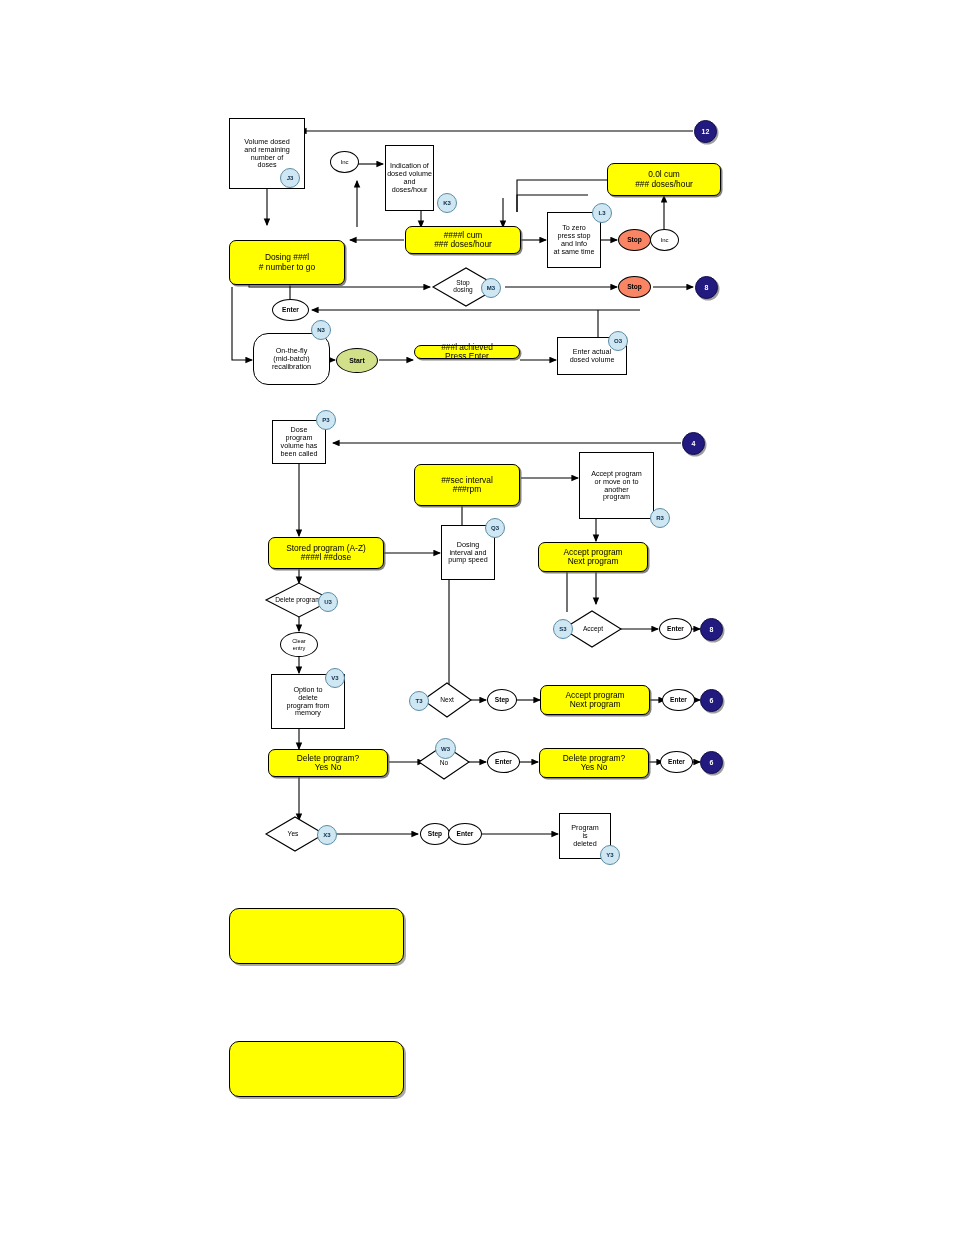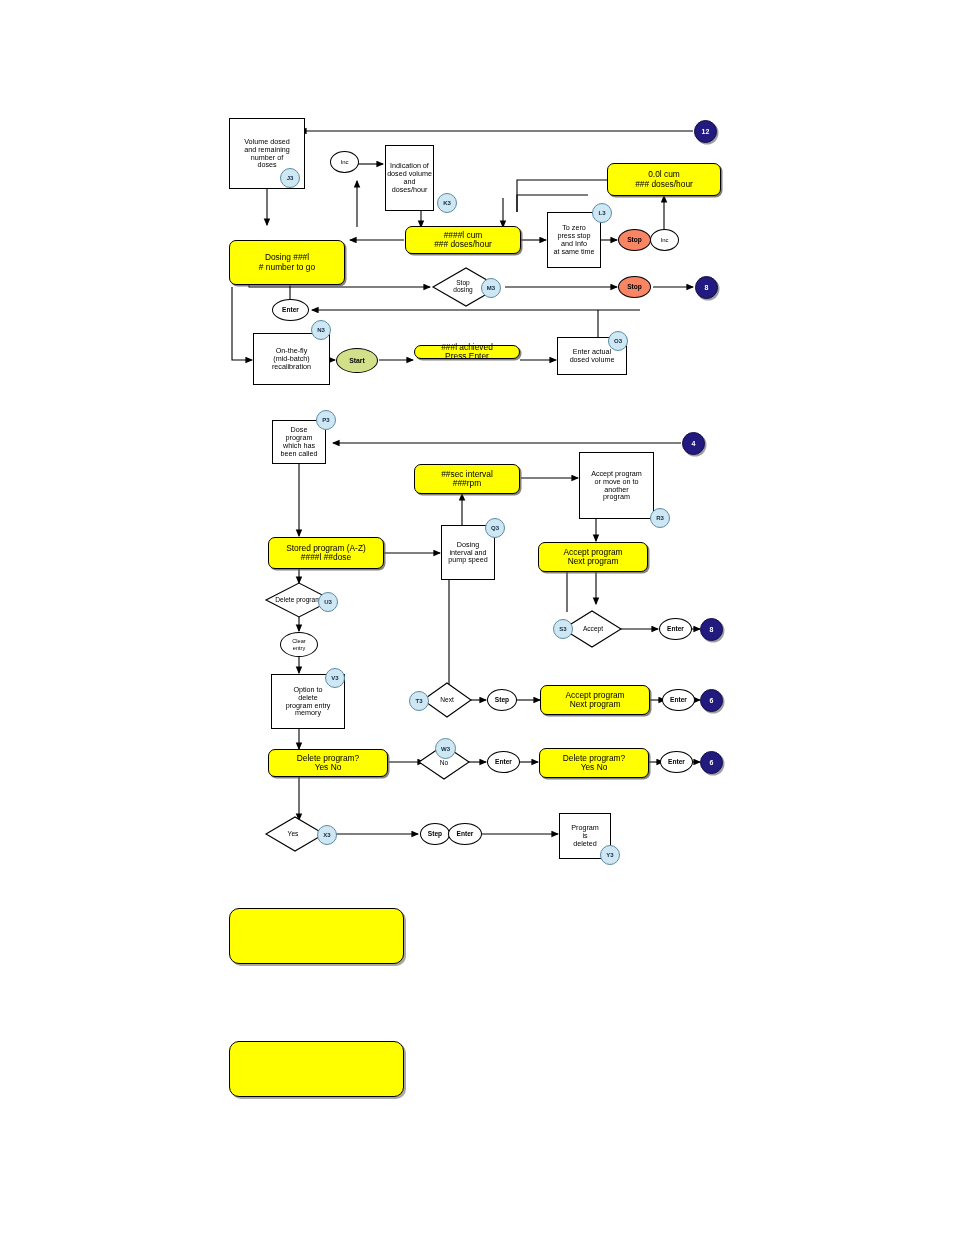--- a/index.html
+++ b/index.html
@@ -288,21 +288,21 @@
     <span class="txt-line">dosing</span>
   </span>
 </div>
 <div class="badge" style="left:481px;top:278px;width:18px;height:18px;">M3</div>
 
 <div class="node ellipse-stop" style="left:618px;top:276px;width:33px;height:22px;">Stop</div>
 <div class="node conn" style="left:695px;top:276px;width:23px;height:23px;">8</div>
 
 <div class="node ellipse" style="left:272px;top:299px;width:37px;height:22px;">Enter</div>
 
-<div class="node proc" style="left:253px;top:333px;width:77px;height:52px;">
+<div class="node proc" style="left:253px;top:333px;width:77px;height:52px;border-radius:15px;">
   <span>
     <span class="txt-line">On-the-fly</span>
     <span class="txt-line">(mid-batch)</span>
     <span class="txt-line">recalibration</span>
   </span>
 </div>
 <div class="badge" style="left:311px;top:320px;width:18px;height:18px;">N3</div>
 
 <div class="node ellipse-start" style="left:336px;top:348px;width:42px;height:25px;">Start</div>
 
@@ -318,29 +318,29 @@
     <span class="txt-line">Enter actual</span>
     <span class="txt-line">dosed volume</span>
   </span>
 </div>
 <div class="badge" style="left:608px;top:331px;width:18px;height:18px;">O3</div>
 
 <div class="node proc" style="left:272px;top:420px;width:54px;height:44px;">
   <span>
     <span class="txt-line">Dose</span>
     <span class="txt-line">program</span>
-    <span class="txt-line">which has</span>
+    <span class="txt-line">volume has</span>
     <span class="txt-line">been called</span>
   </span>
 </div>
 <div class="badge" style="left:316px;top:410px;width:18px;height:18px;">P3</div>
 
 <div class="node conn" style="left:682px;top:432px;width:23px;height:23px;">4</div>
 
-<div class="node ybox" style="left:414px;top:464px;width:106px;height:30px;">
+<div class="node ybox" style="left:414px;top:464px;width:106px;height:42px;">
   <span>
     <span class="txt-line">##sec interval</span>
     <span class="txt-line">###rpm</span>
   </span>
 </div>
 
 <div class="node proc" style="left:579px;top:452px;width:75px;height:67px;">
   <span>
     <span class="txt-line">Accept program</span>
     <span class="txt-line">or move on to</span>
@@ -391,21 +391,21 @@
   <span>
     <span class="txt-line">Clear</span>
     <span class="txt-line">entry</span>
   </span>
 </div>
 
 <div class="node proc" style="left:262px;top:674px;width:74px;height:55px;margin-left:9px;">
   <span>
     <span class="txt-line">Option to</span>
     <span class="txt-line">delete</span>
-    <span class="txt-line">program entry</span>
+    <span class="txt-line">program from</span>
     <span class="txt-line">memory</span>
   </span>
 </div>
 <div class="badge" style="left:325px;top:668px;width:18px;height:18px;">V3</div>
 
 <div class="diamond-label" style="left:428px;top:692px;width:38px;height:16px;">
   <span class="txt-line">Next</span>
 </div>
 <div class="badge" style="left:409px;top:691px;width:18px;height:18px;">T3</div>
 <div class="node ellipse" style="left:487px;top:689px;width:30px;height:22px;">Step</div>

